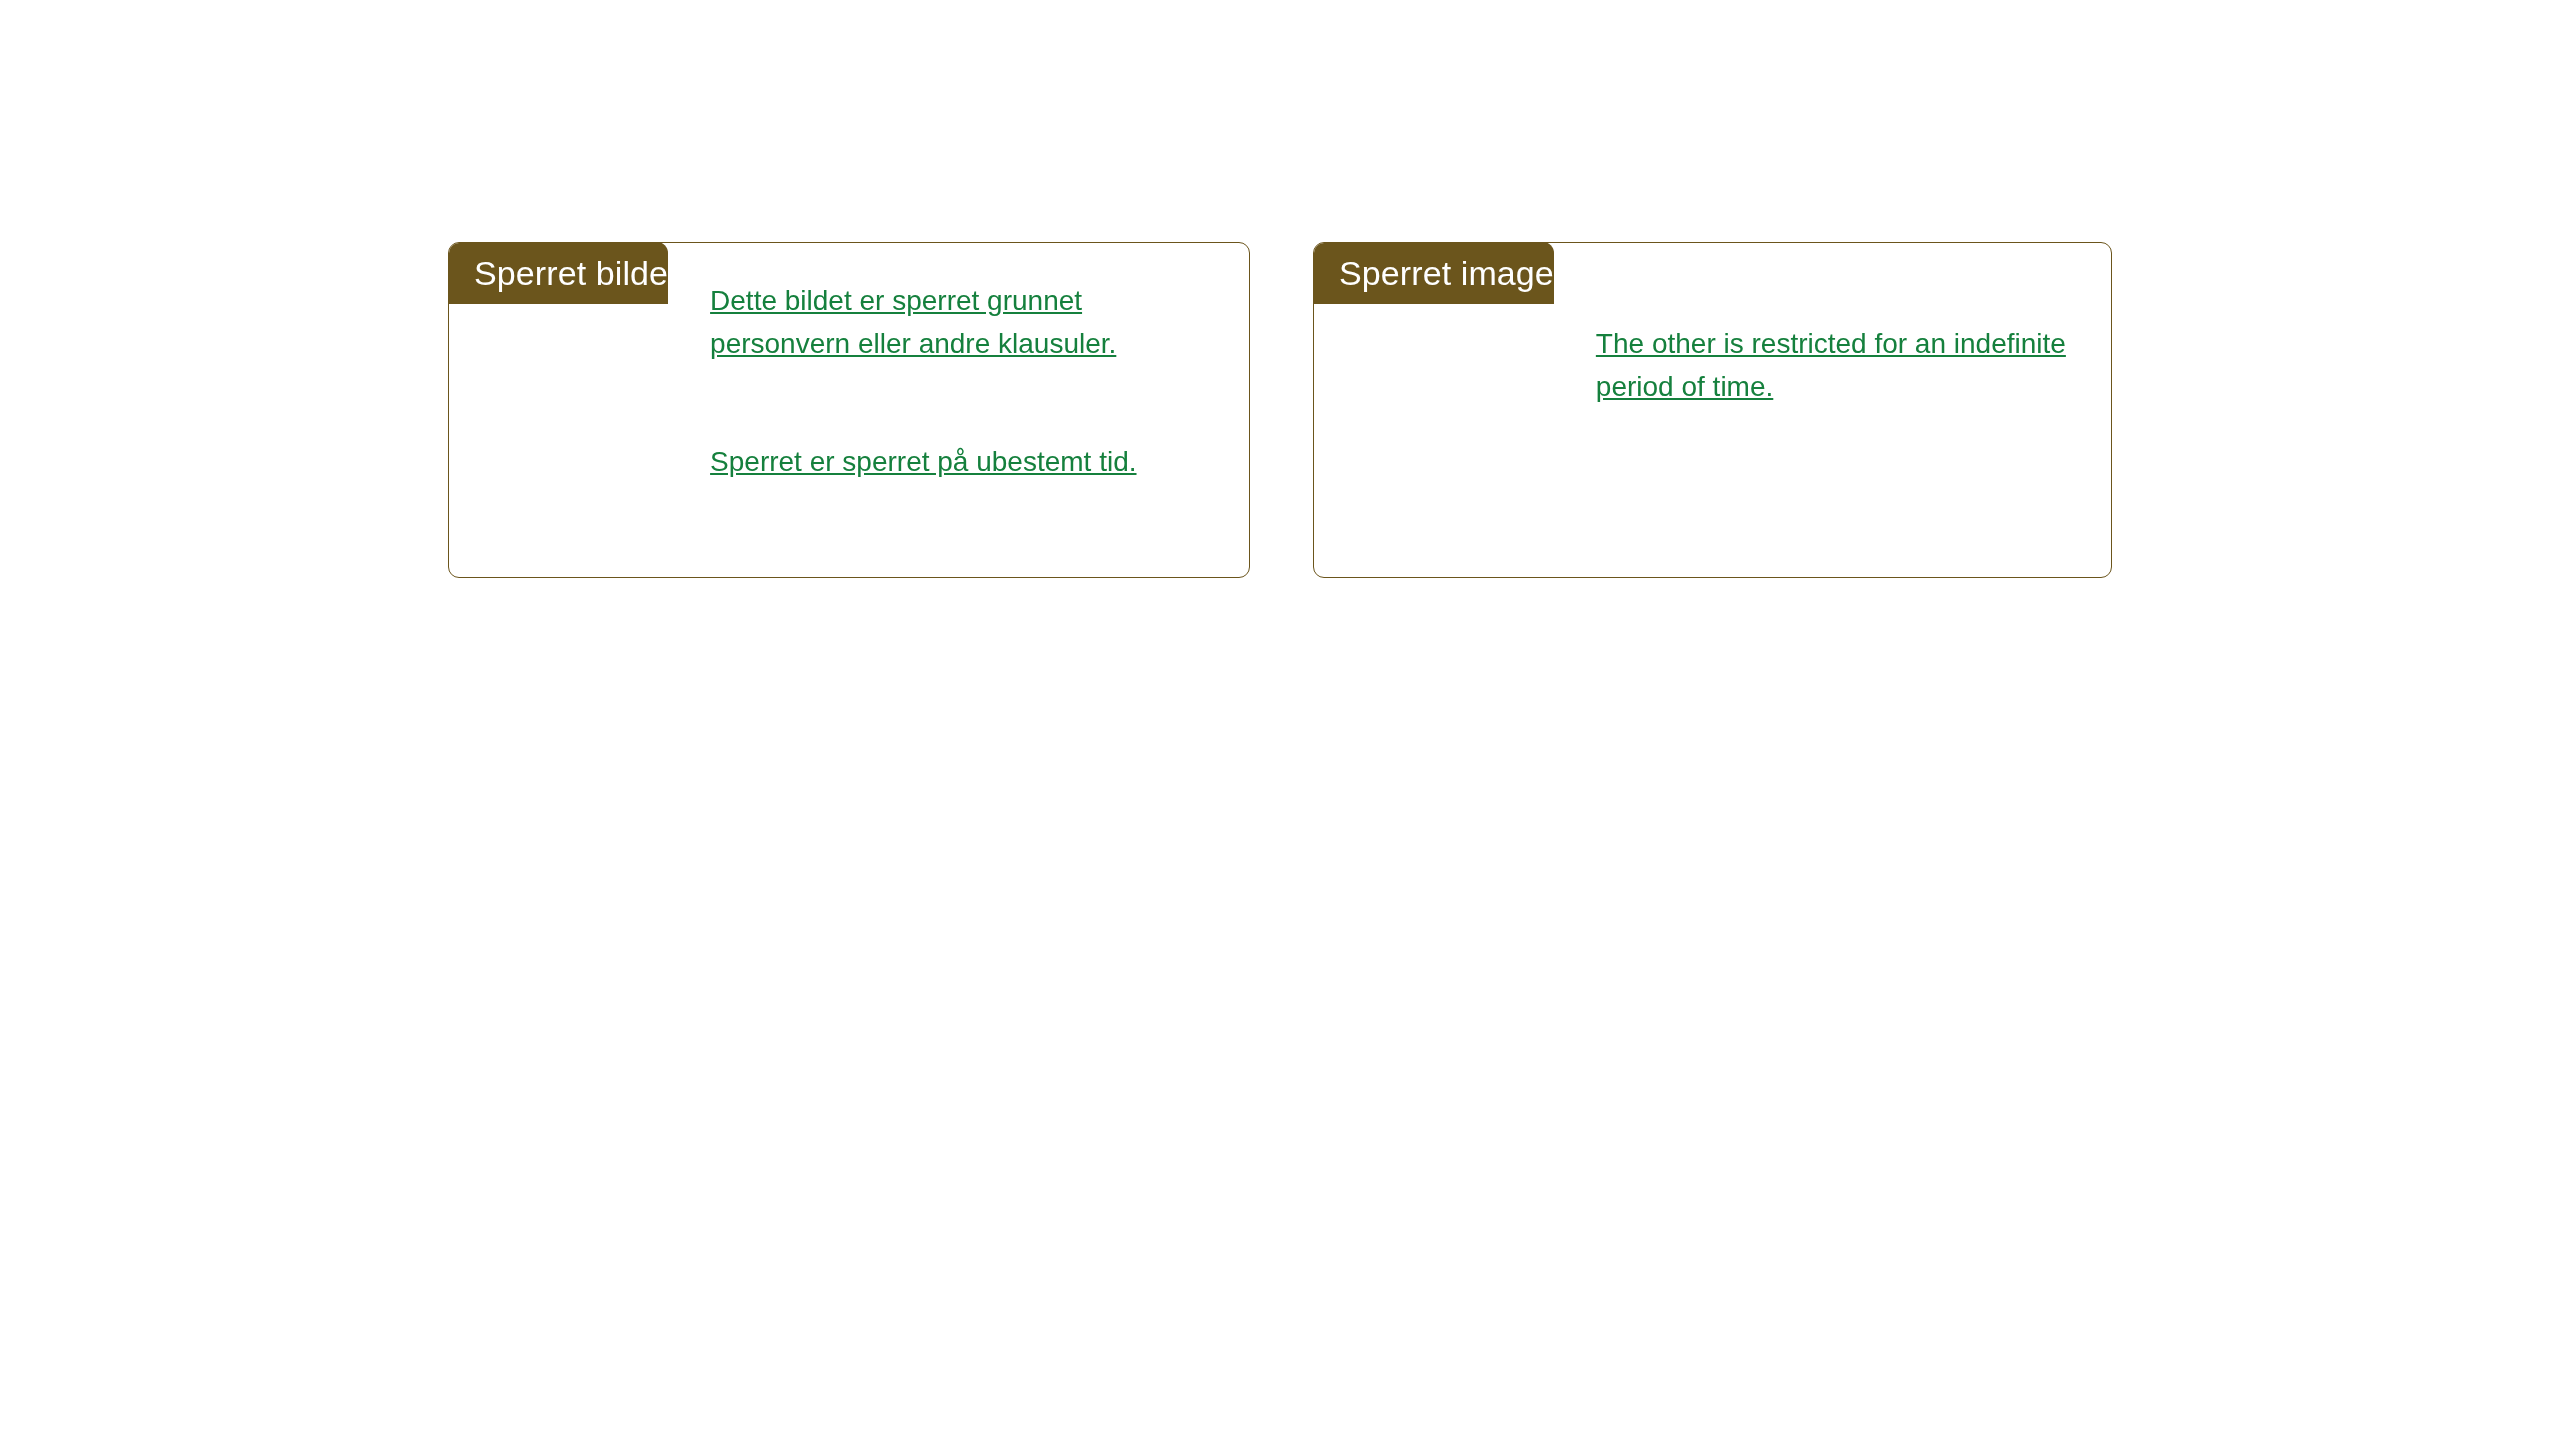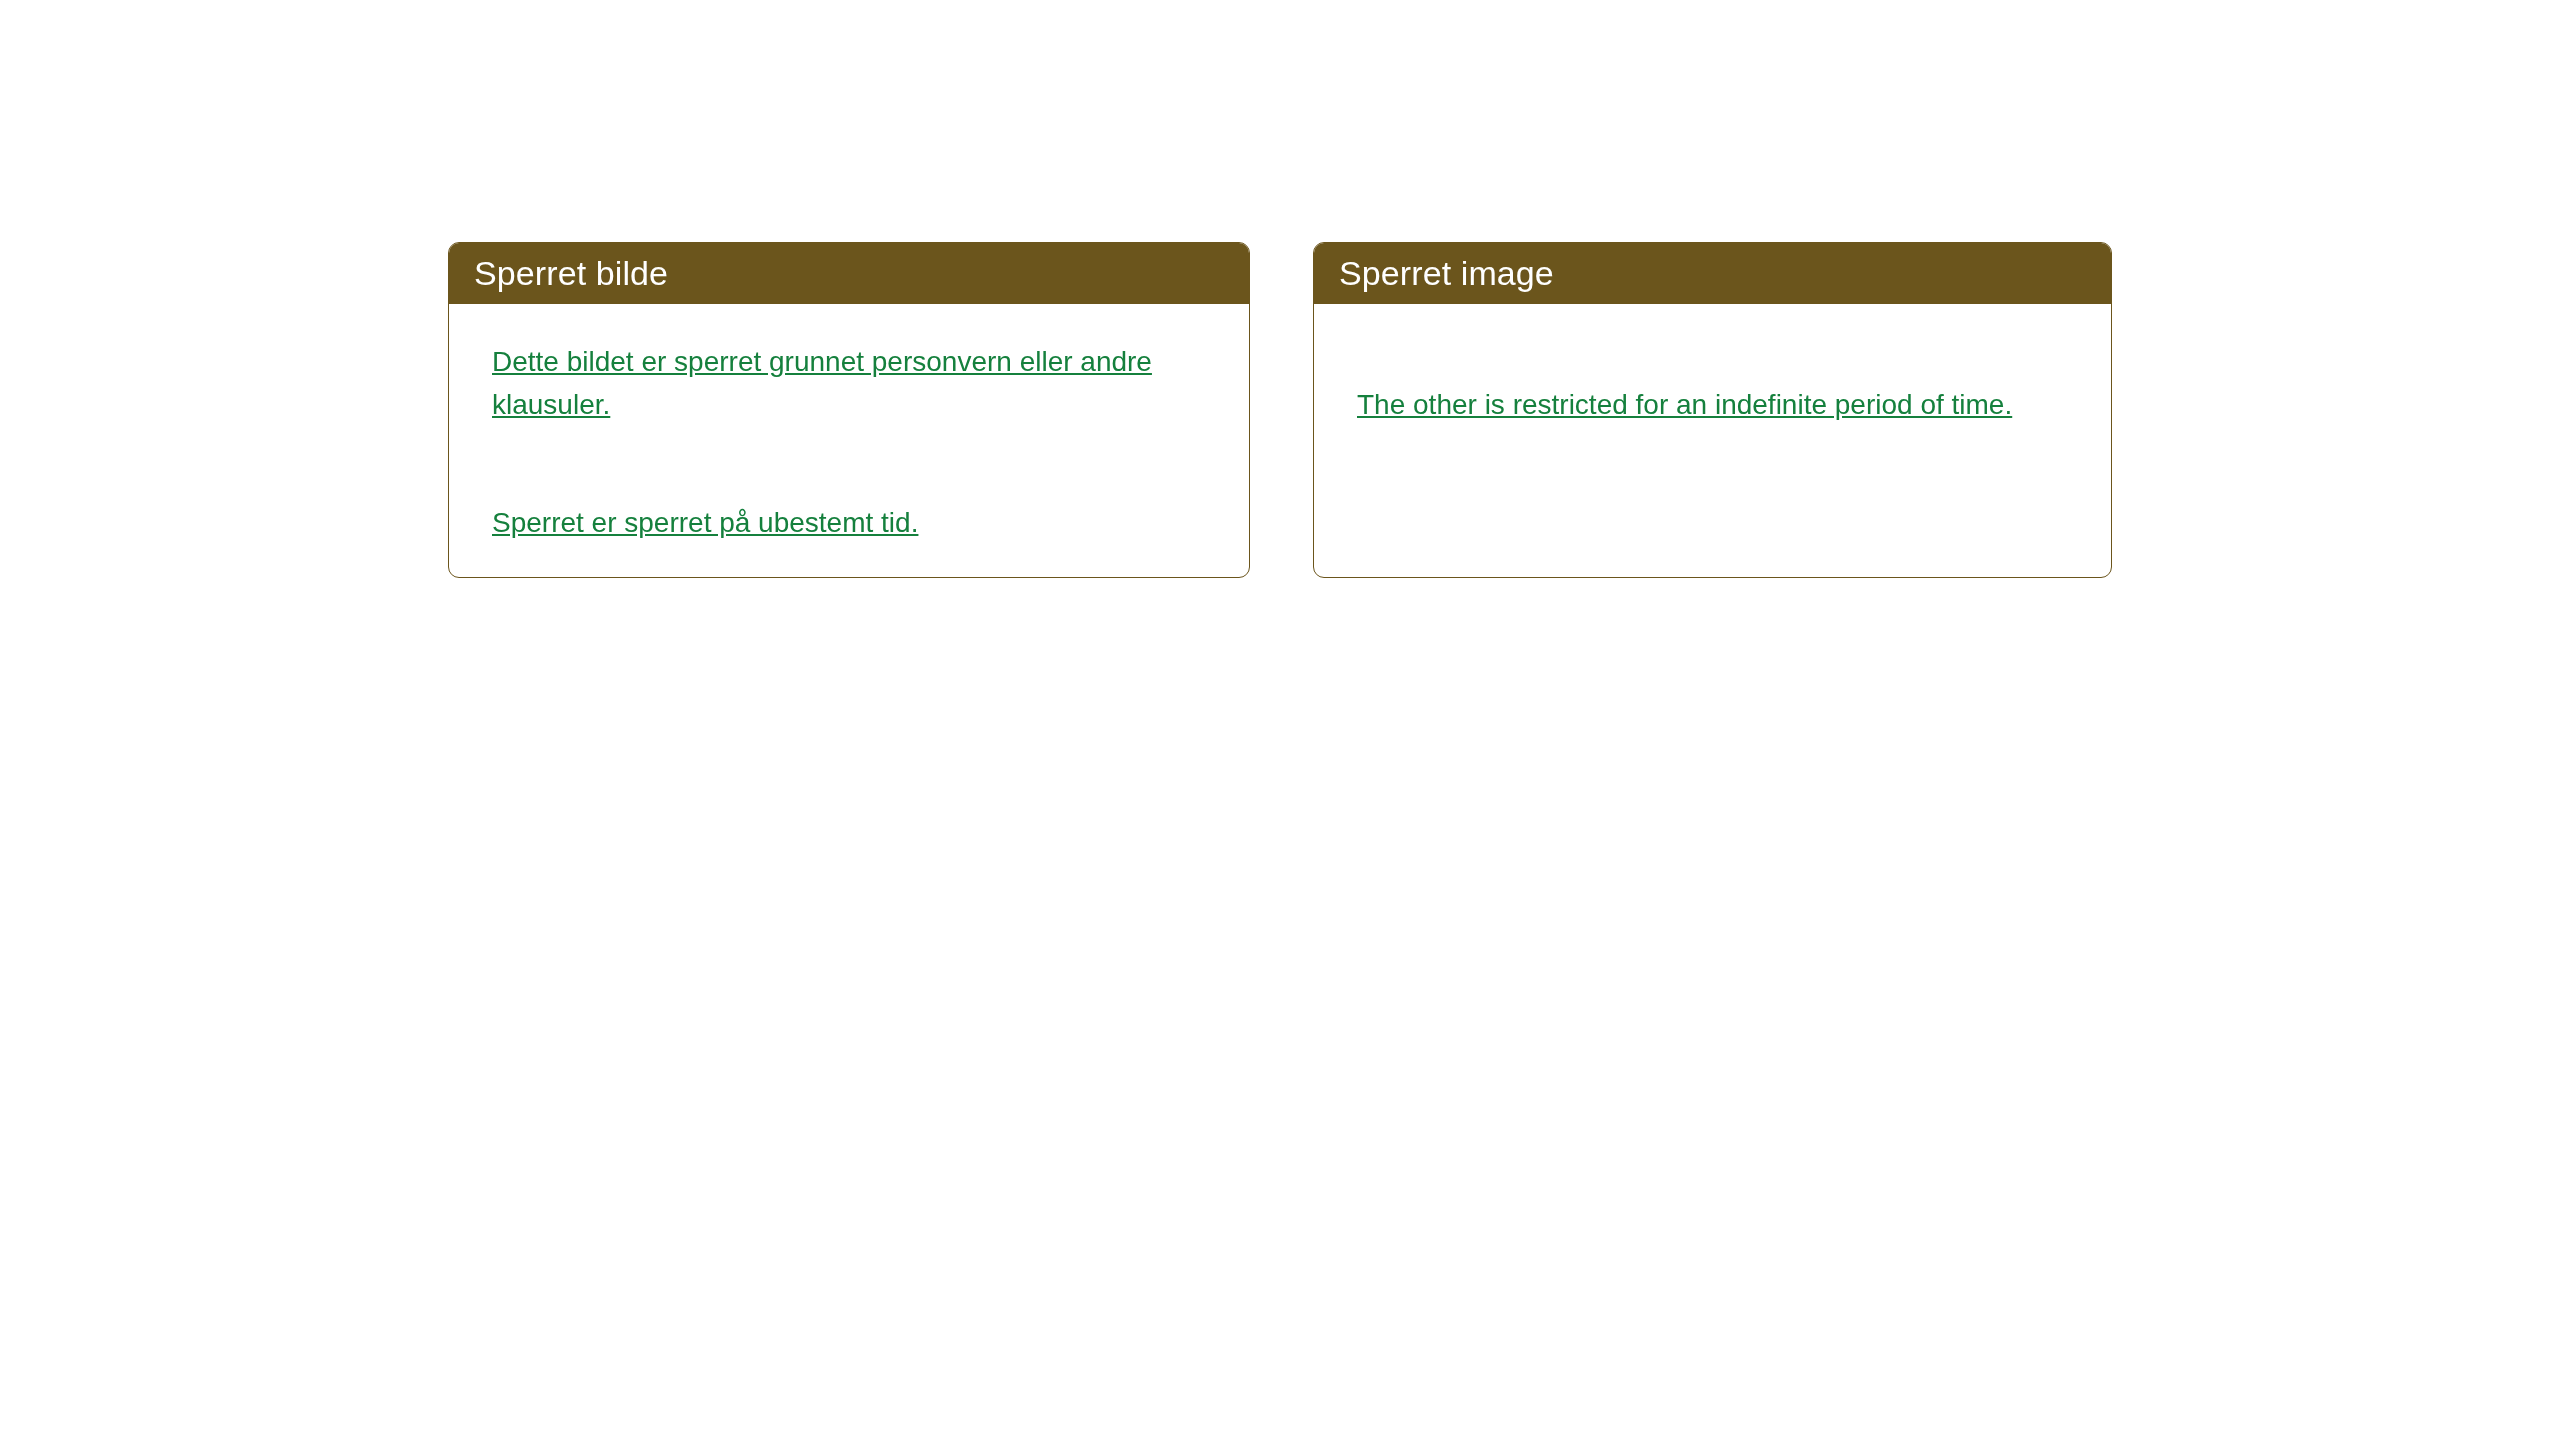--- a/index.html
+++ b/index.html
@@ -27,21 +27,21 @@
   }
 
   .notice-card {
     width: 802px;
     height: 336px;
     box-sizing: border-box;
     background: #ffffff;
     border: 1px solid #6b551c;
     border-radius: 11px;
     display: flex;
-    flex-direction: column;
+    flex-direction: row;
     overflow: hidden;
   }
 
   .notice-card.secondary {
     width: 799px;
   }
 
   .card-header {
     background: #6b551c;
     height: 62px;

